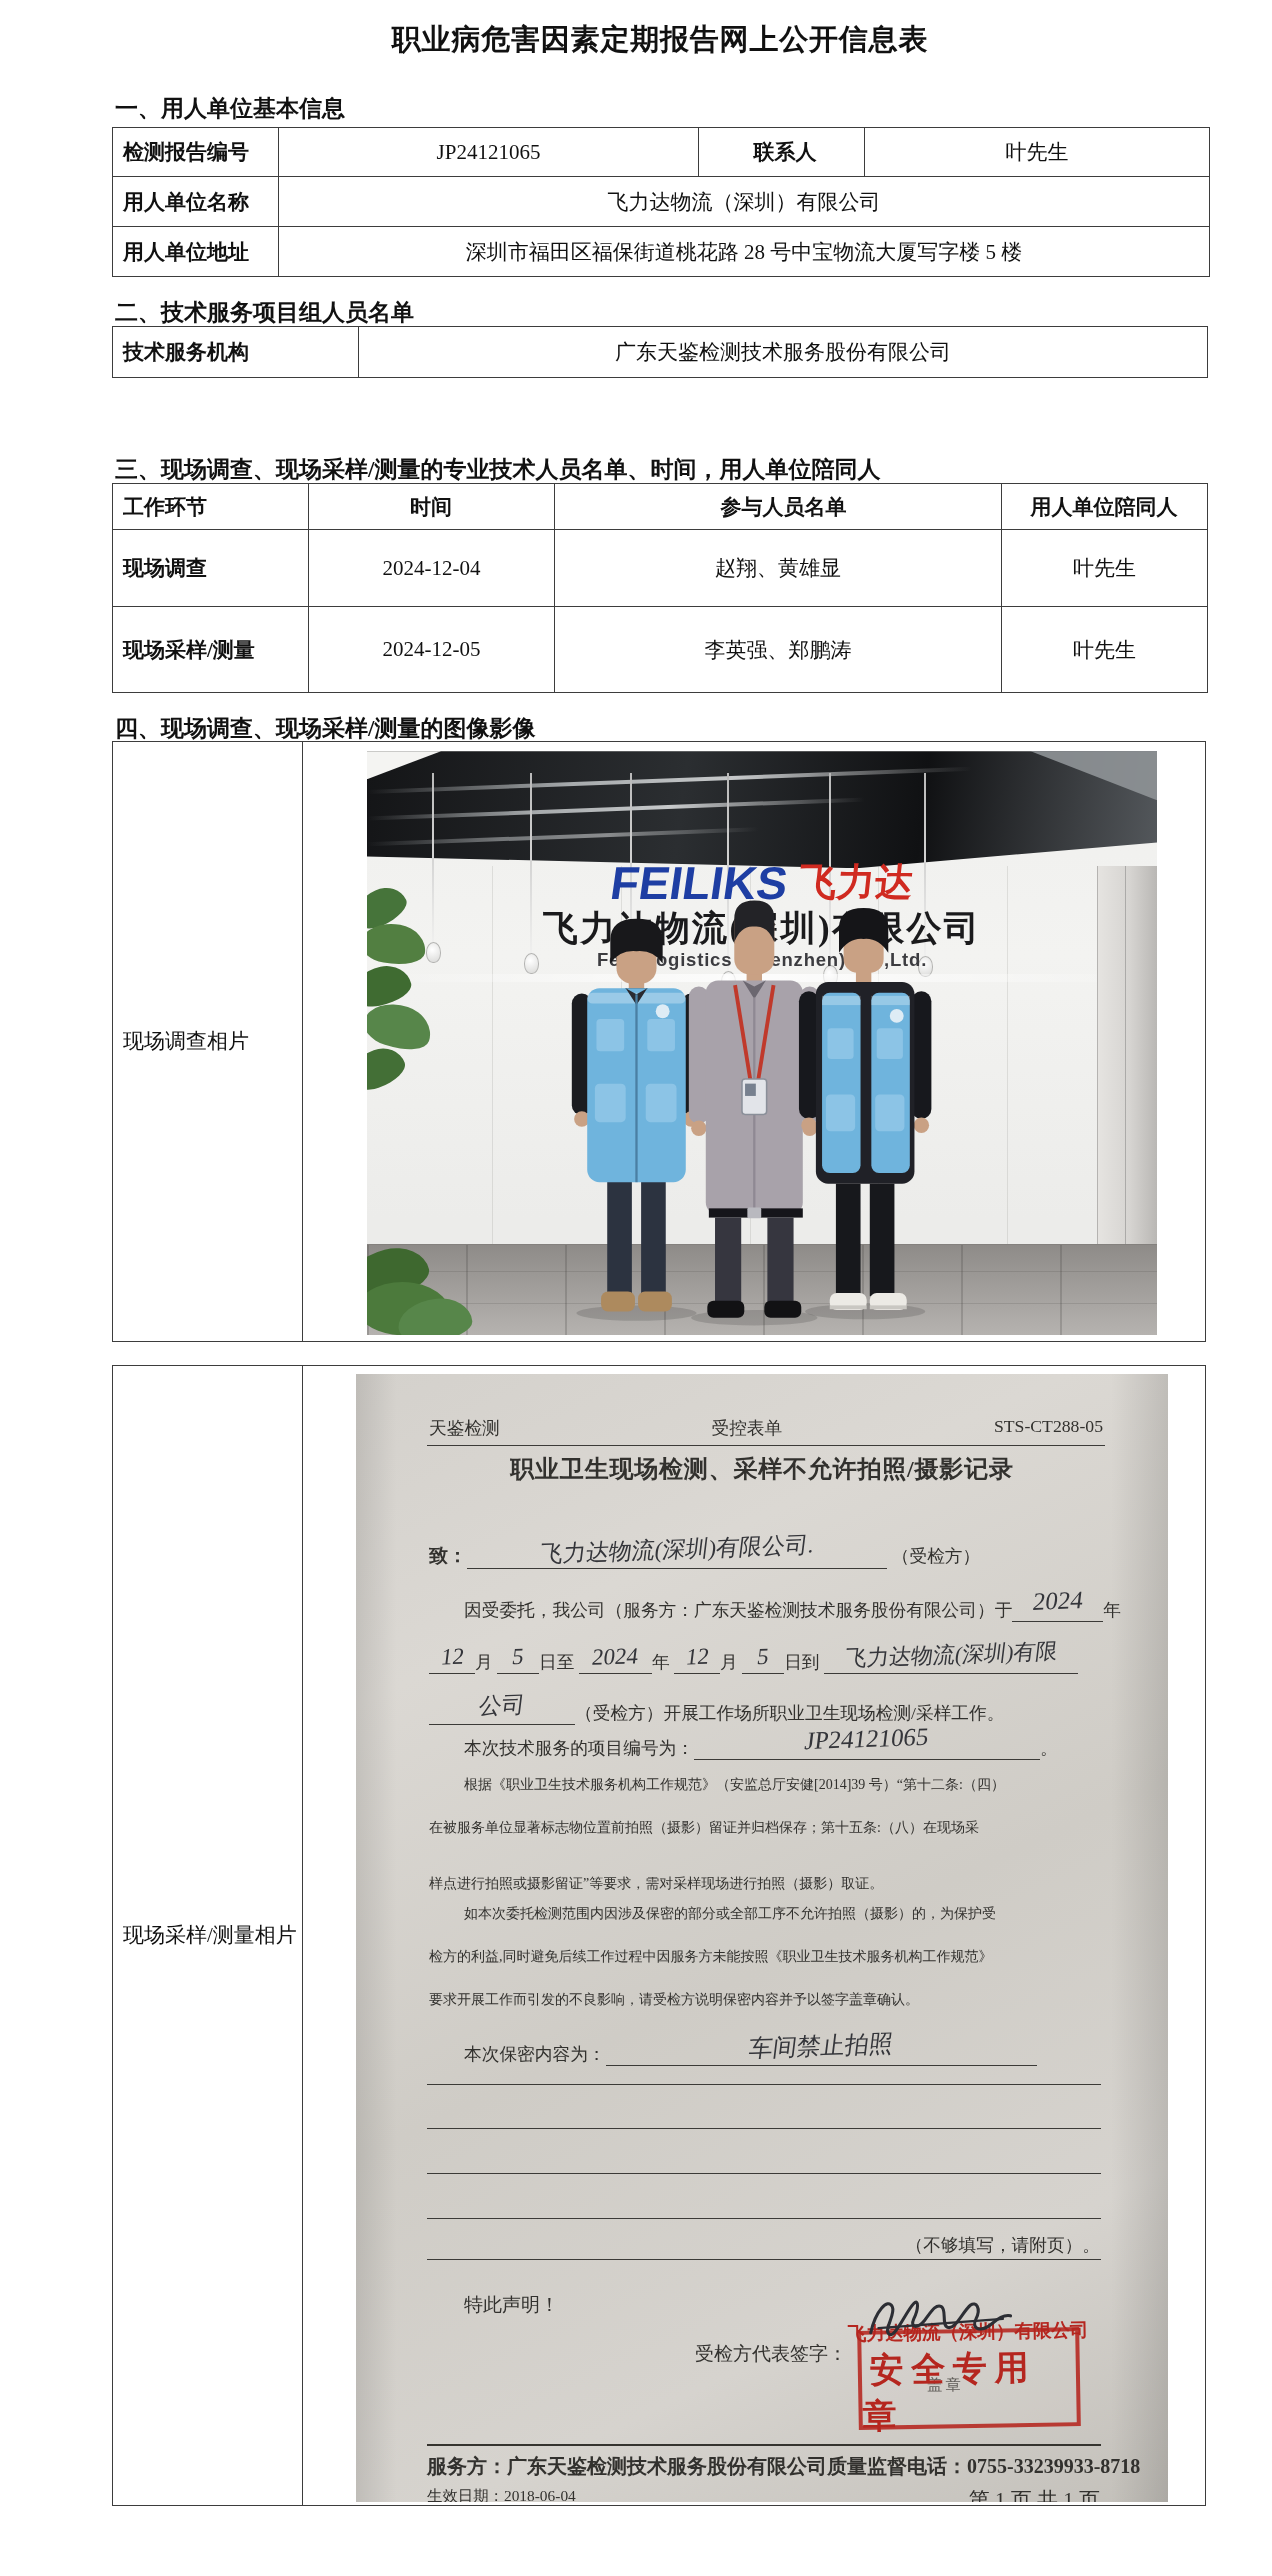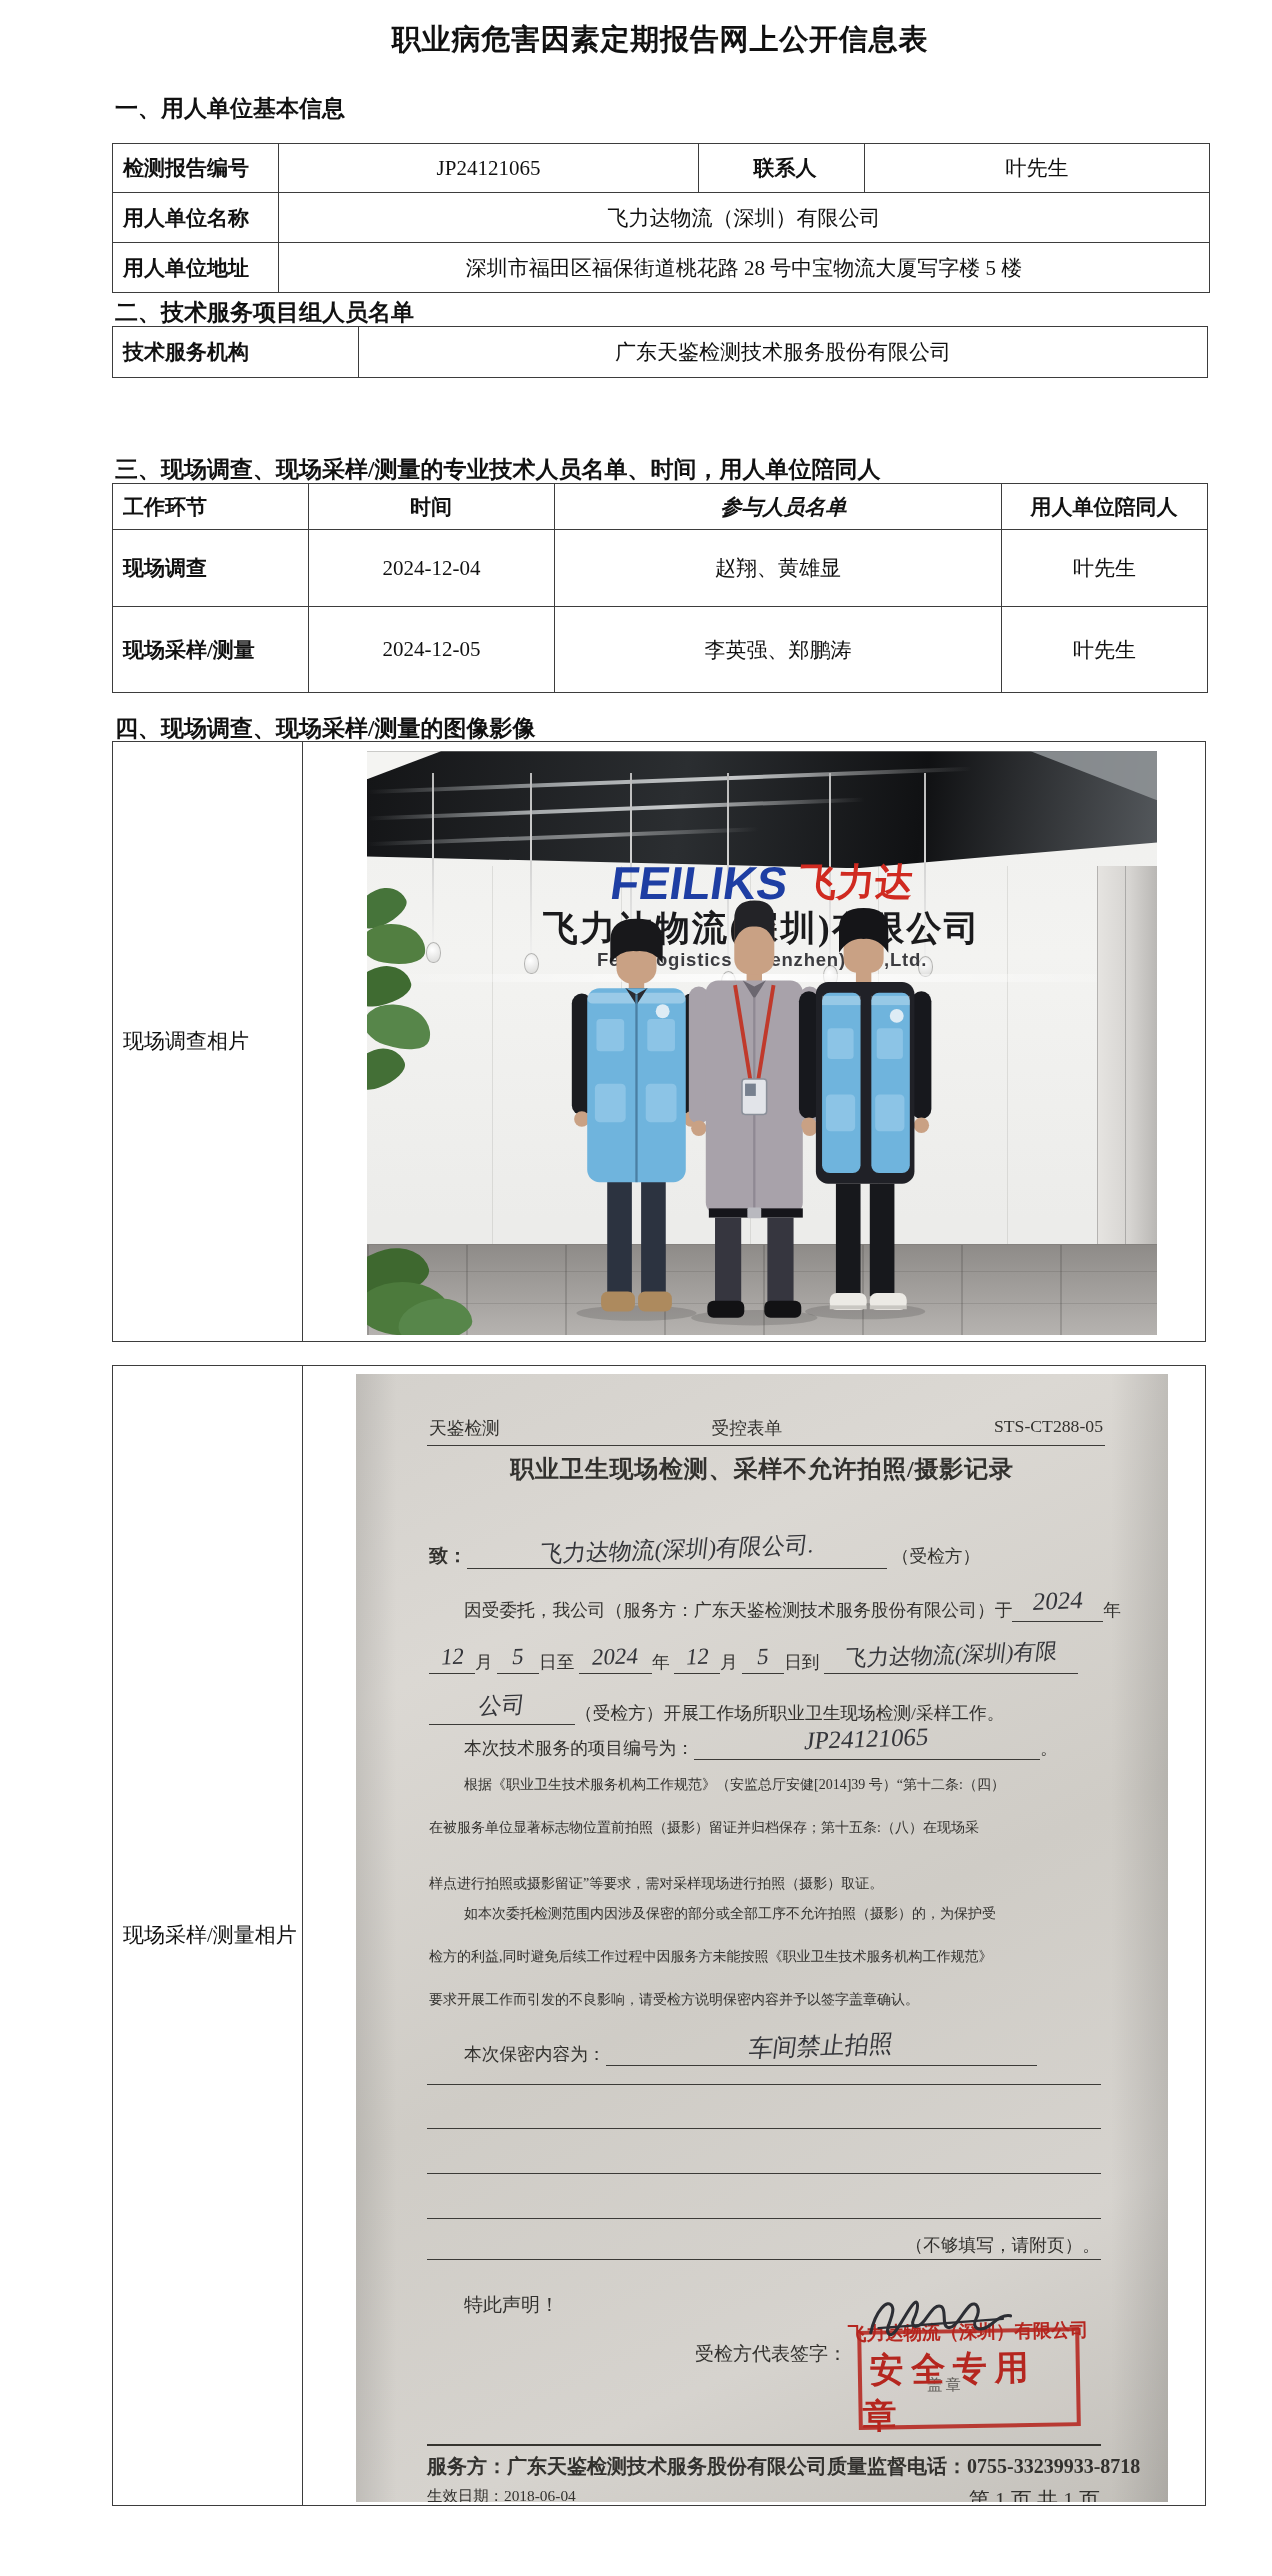--- a/index.html
+++ b/index.html
@@ -98,21 +98,21 @@
   .fs22{font-size:14px;}
 </style>
 </head>
 <body>
 
 <div class="page">
 
   <div class="page-title">职业病危害因素定期报告网上公开信息表</div>
 
   <div class="sec-h" style="top:93px;">一、用人单位基本信息</div>
-  <table class="grid" style="top:143px;">
+  <table class="grid" style="top:127px;">
     <colgroup>
         <col style="width:166px">
         <col style="width:420px">
         <col style="width:166px">
         <col style="width:345px">
       </colgroup>
     <tbody>
         <tr style="height:49px;">
       <td class="lbl">检测报告编号</td>
       <td class="val">JP24121065</td>
@@ -149,21 +149,21 @@
     <colgroup>
         <col style="width:196px">
         <col style="width:246px">
         <col style="width:447px">
         <col style="width:206px">
       </colgroup>
     <tbody>
         <tr style="height:46px;">
       <td class="lbl">工作环节</td>
       <td class="lbl cen" style="padding-left:0;">时间</td>
-      <td class="lbl cen" style="padding-left:12px;font-style:italic;">参与人员名单</td>
+      <td class="lbl cen" style="padding-left:12px;">参与人员名单</td>
       <td class="lbl cen" style="padding-left:0;">用人单位陪同人</td>
     </tr>
     <tr style="height:77px;">
       <td class="lbl">现场调查</td>
       <td class="val">2024-12-04</td>
       <td class="val">赵翔、黄雄显</td>
       <td class="val">叶先生</td>
     </tr>
     <tr style="height:86px;">
       <td class="lbl">现场采样/测量</td>

